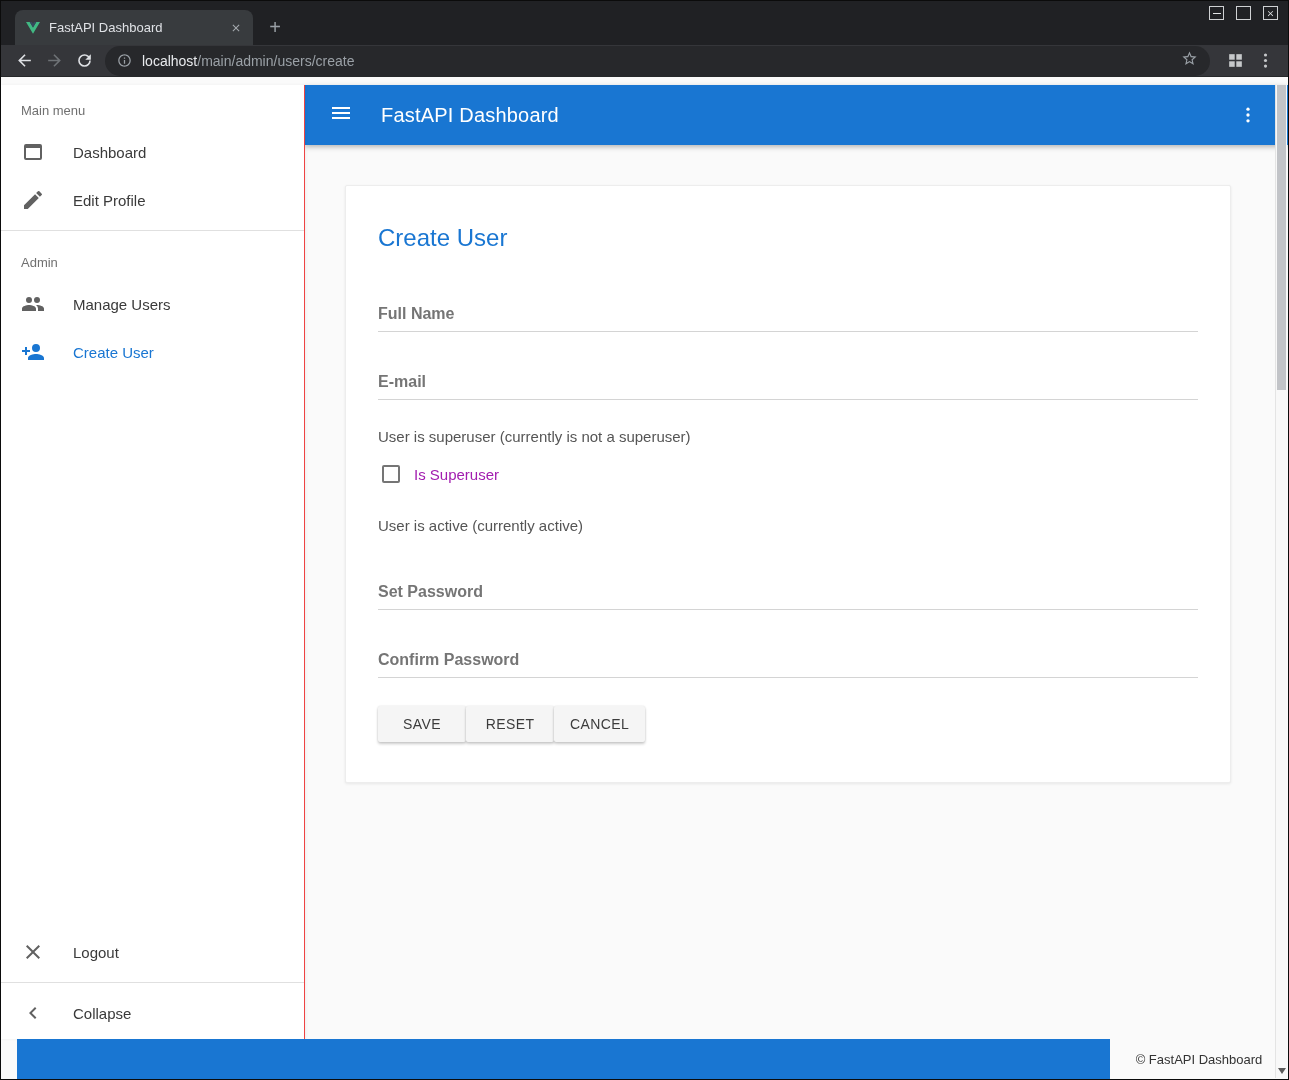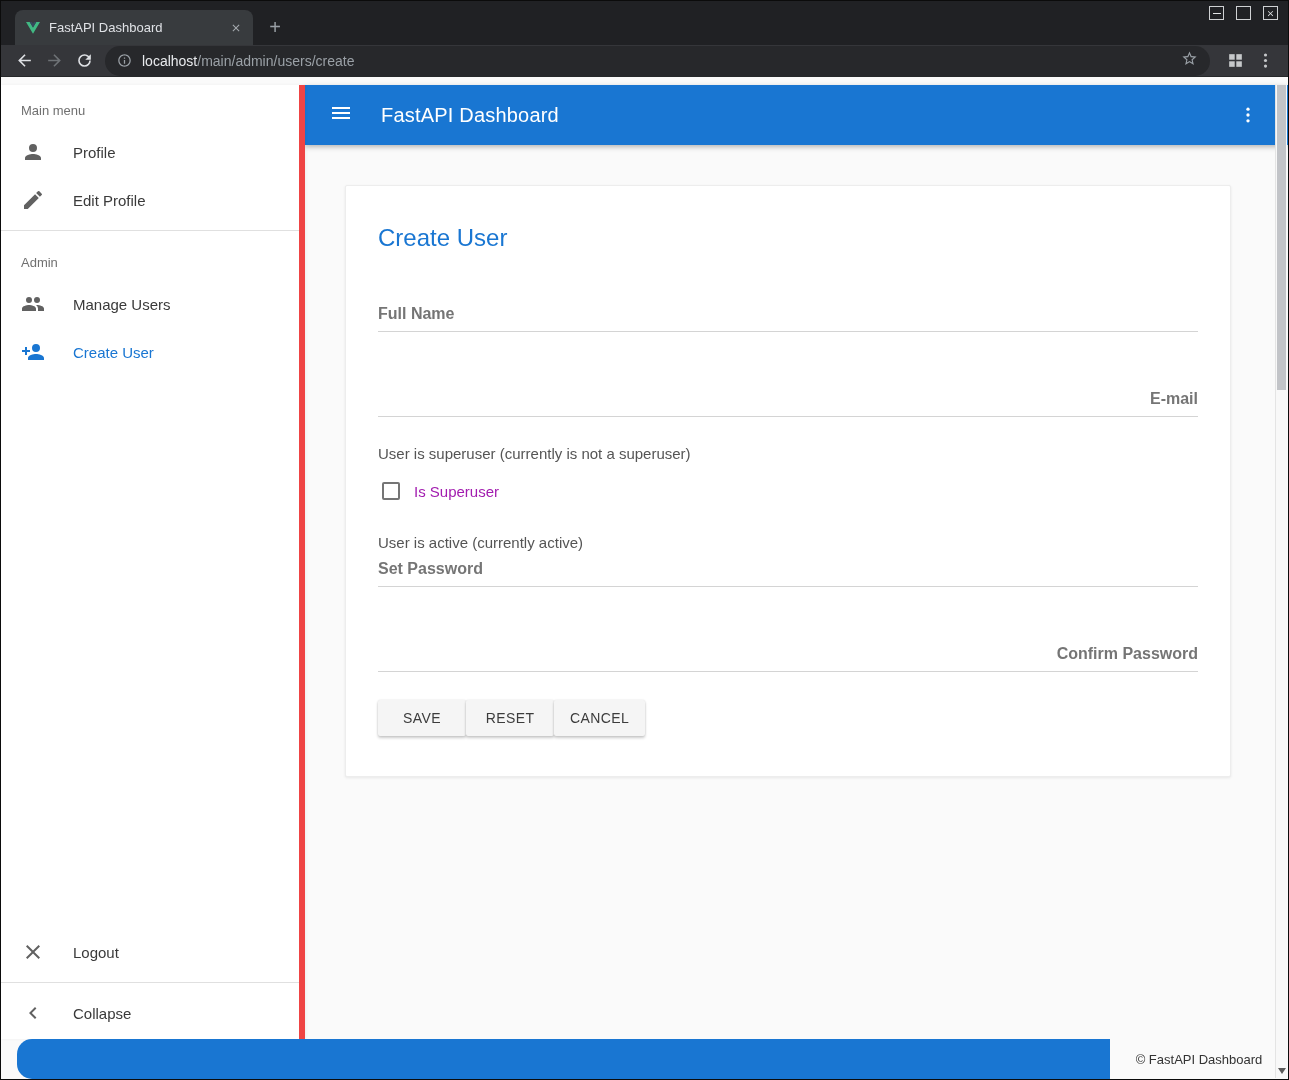--- a/index.html
+++ b/index.html
@@ -30,21 +30,21 @@
   .url .host { color:#e8eaed; }
   .url .path { color:#9aa0a6; }
   .star { margin-left:auto; }
   .star svg { width:17px; height:17px; fill:#9aa0a6; }
   .kebab svg, .apps svg { fill:#c6c8ca; }
 
   
   .app { position:absolute; top:84px; left:0; right:0; bottom:40px; display:flex; }
 
   
-  .sidebar { width:304px; background:#ffffff; border-right:6px solid #ef4444; box-shadow:1px 0 3px rgba(0,0,0,0.05); display:flex; flex-direction:column; z-index:2; }
+  .sidebar { width:304px; background:#ffffff; border-right:1px solid #ef4444; box-shadow:1px 0 3px rgba(0,0,0,0.05); display:flex; flex-direction:column; z-index:2; }
   .section-label { padding:18px 20px 10px 20px; font-size:13px; color:#707070; }
   .side-item { height:48px; display:flex; align-items:center; padding:0 20px; cursor:pointer; color:#3a3a3a; }
   .side-item .side-icon { width:24px; height:24px; color:#616161; flex:0 0 auto; }
   .side-item .side-icon svg { width:24px; height:24px; fill:currentColor; }
   .side-item .side-label { margin-left:28px; font-size:15px; }
   .side-item.active { color:#1976d2; }
   .side-item.active .side-icon { color:#1976d2; }
   .divider { height:1px; background:#e0e0e0; margin:6px 0; }
   .sidebar-bottom { margin-top:auto; padding-bottom:2px; }
 
@@ -55,34 +55,34 @@
   .appbar-title { margin-left:28px; font-size:20px; font-weight:500; color:#ffffff; letter-spacing:.2px; }
   .appbar .menu-dots { margin-left:auto; width:32px; height:32px; display:flex; align-items:center; justify-content:center; }
   .appbar .menu-dots svg { width:20px; height:20px; fill:#ffffff; }
 
   .content { flex:1; overflow:hidden; }
   .card { width:886px; margin:40px 0 0 40px; background:#ffffff; border:1px solid #ededed; border-radius:2px; box-shadow:0 1px 3px rgba(0,0,0,0.08); padding:38px 32px 40px 32px; }
   .card-title { font-size:24px; font-weight:400; color:#1976d2; }
 
   .mat-input { display:block; width:100%; border:none; outline:none; border-bottom:1px solid #d4d4d4; background:transparent; height:36px; font-size:16px; color:#212121; font-family:"Liberation Sans", sans-serif;font-weight:bold; }
   .mat-input::placeholder { color:#757575; opacity:1; }
-  .mt44 { margin-top:44px; } .mt32 { margin-top:49px;text-align:right; } .mt40 { }
+  .mt44 { margin-top:44px; } .mt32 { margin-top:32px; } .mt40 { margin-top:40px; }
   .hint { margin-top:28px; font-size:15px; color:#555555; }
   .cb-row { margin-top:20px; display:flex; align-items:center; cursor:pointer; }
   .checkbox { width:18px; height:18px; border:2px solid #757575; border-radius:2px; margin-left:4px; display:flex; align-items:center; justify-content:center; background:#fff; }
   .checkbox svg { width:16px; height:16px; fill:#ffffff; display:none; }
   .checkbox.checked { background:#4ea6ee; border-color:#4ea6ee; }
   .checkbox.checked svg { display:block; }
   .cb-label { margin-left:14px; font-size:15px; color:#a21caf; }
 
   .btn-row { margin-top:28px; display:flex; }
   .btn { min-width:88px; height:36px; padding:0 16px; border:none; border-radius:2px; background:#f5f5f5; color:#3c3c3c; font-size:14px; font-weight:500; letter-spacing:.4px; font-family:"Liberation Sans", sans-serif; box-shadow:0 2px 3px rgba(0,0,0,0.2), 0 0 2px rgba(0,0,0,0.12); cursor:pointer; }
 
   
-  .footer { position:absolute; left:16px; right:0; bottom:0; height:40px; background:#1976d2; display:flex; z-index:3;border-radius:15px; }
+  .footer { position:absolute; left:16px; right:0; bottom:0; height:40px; background:#1976d2; display:flex; z-index:3; }
   .footer-copy { margin-left:auto; width:178px; background:#fafafa; display:flex; align-items:center; justify-content:center; font-size:13px; color:#333333; }
 
   
   .scrollbar { position:absolute; top:84px; right:1px; bottom:1px; width:12px; background:#f8f8f8; border-left:1px solid #e4e4e4; z-index:4; }
   .scroll-thumb { position:absolute; top:0; left:1px; right:1px; height:305px; background:#c2c4c8; }
   .scroll-arrow { position:absolute; bottom:4px; left:2px; width:0; height:0; border-left:4px solid transparent; border-right:4px solid transparent; border-top:6px solid #5a5a5a; }
 </style>
 </head>
 <body>
 
@@ -159,29 +159,29 @@
           <circle cx="12" cy="19" r="2"></circle>
         </svg>
     </span>
   </div>
 
   <div class="app">
 
     <aside class="sidebar">
       <div class="section-label">Main menu</div>
 
-
       <div class="side-item">
         <span class="side-icon">
           <svg viewBox="0 0 24 24">
-              <path d="M12 12a4 4 0 1 0-4-4 4 4 0 0 0 4 4zm0 2c-2.67 0-8 1.34-8 4v2h16v-2c0-2.66-5.33-4-8-4z"></path>
-            </svg>
-        </span>
-        <span class="side-label">Profile</span>
-      </div>
+              <path d="M19 4H5a2 2 0 0 0-2 2v12a2 2 0 0 0 2 2h14a2 2 0 0 0 2-2V6a2 2 0 0 0-2-2zm0 14H5V8h14v10z"></path>
+            </svg>
+        </span>
+        <span class="side-label">Dashboard</span>
+      </div>
+
 
       <div class="side-item">
         <span class="side-icon">
           <svg viewBox="0 0 24 24">
               <path d="M3 17.25V21h3.75L17.81 9.94l-3.75-3.75L3 17.25zM20.71 7.04a1 1 0 0 0 0-1.41l-2.34-2.34a1 1 0 0 0-1.41 0l-1.83 1.83 3.75 3.75 1.83-1.83z"></path>
             </svg>
         </span>
         <span class="side-label">Edit Profile</span>
       </div>
 

